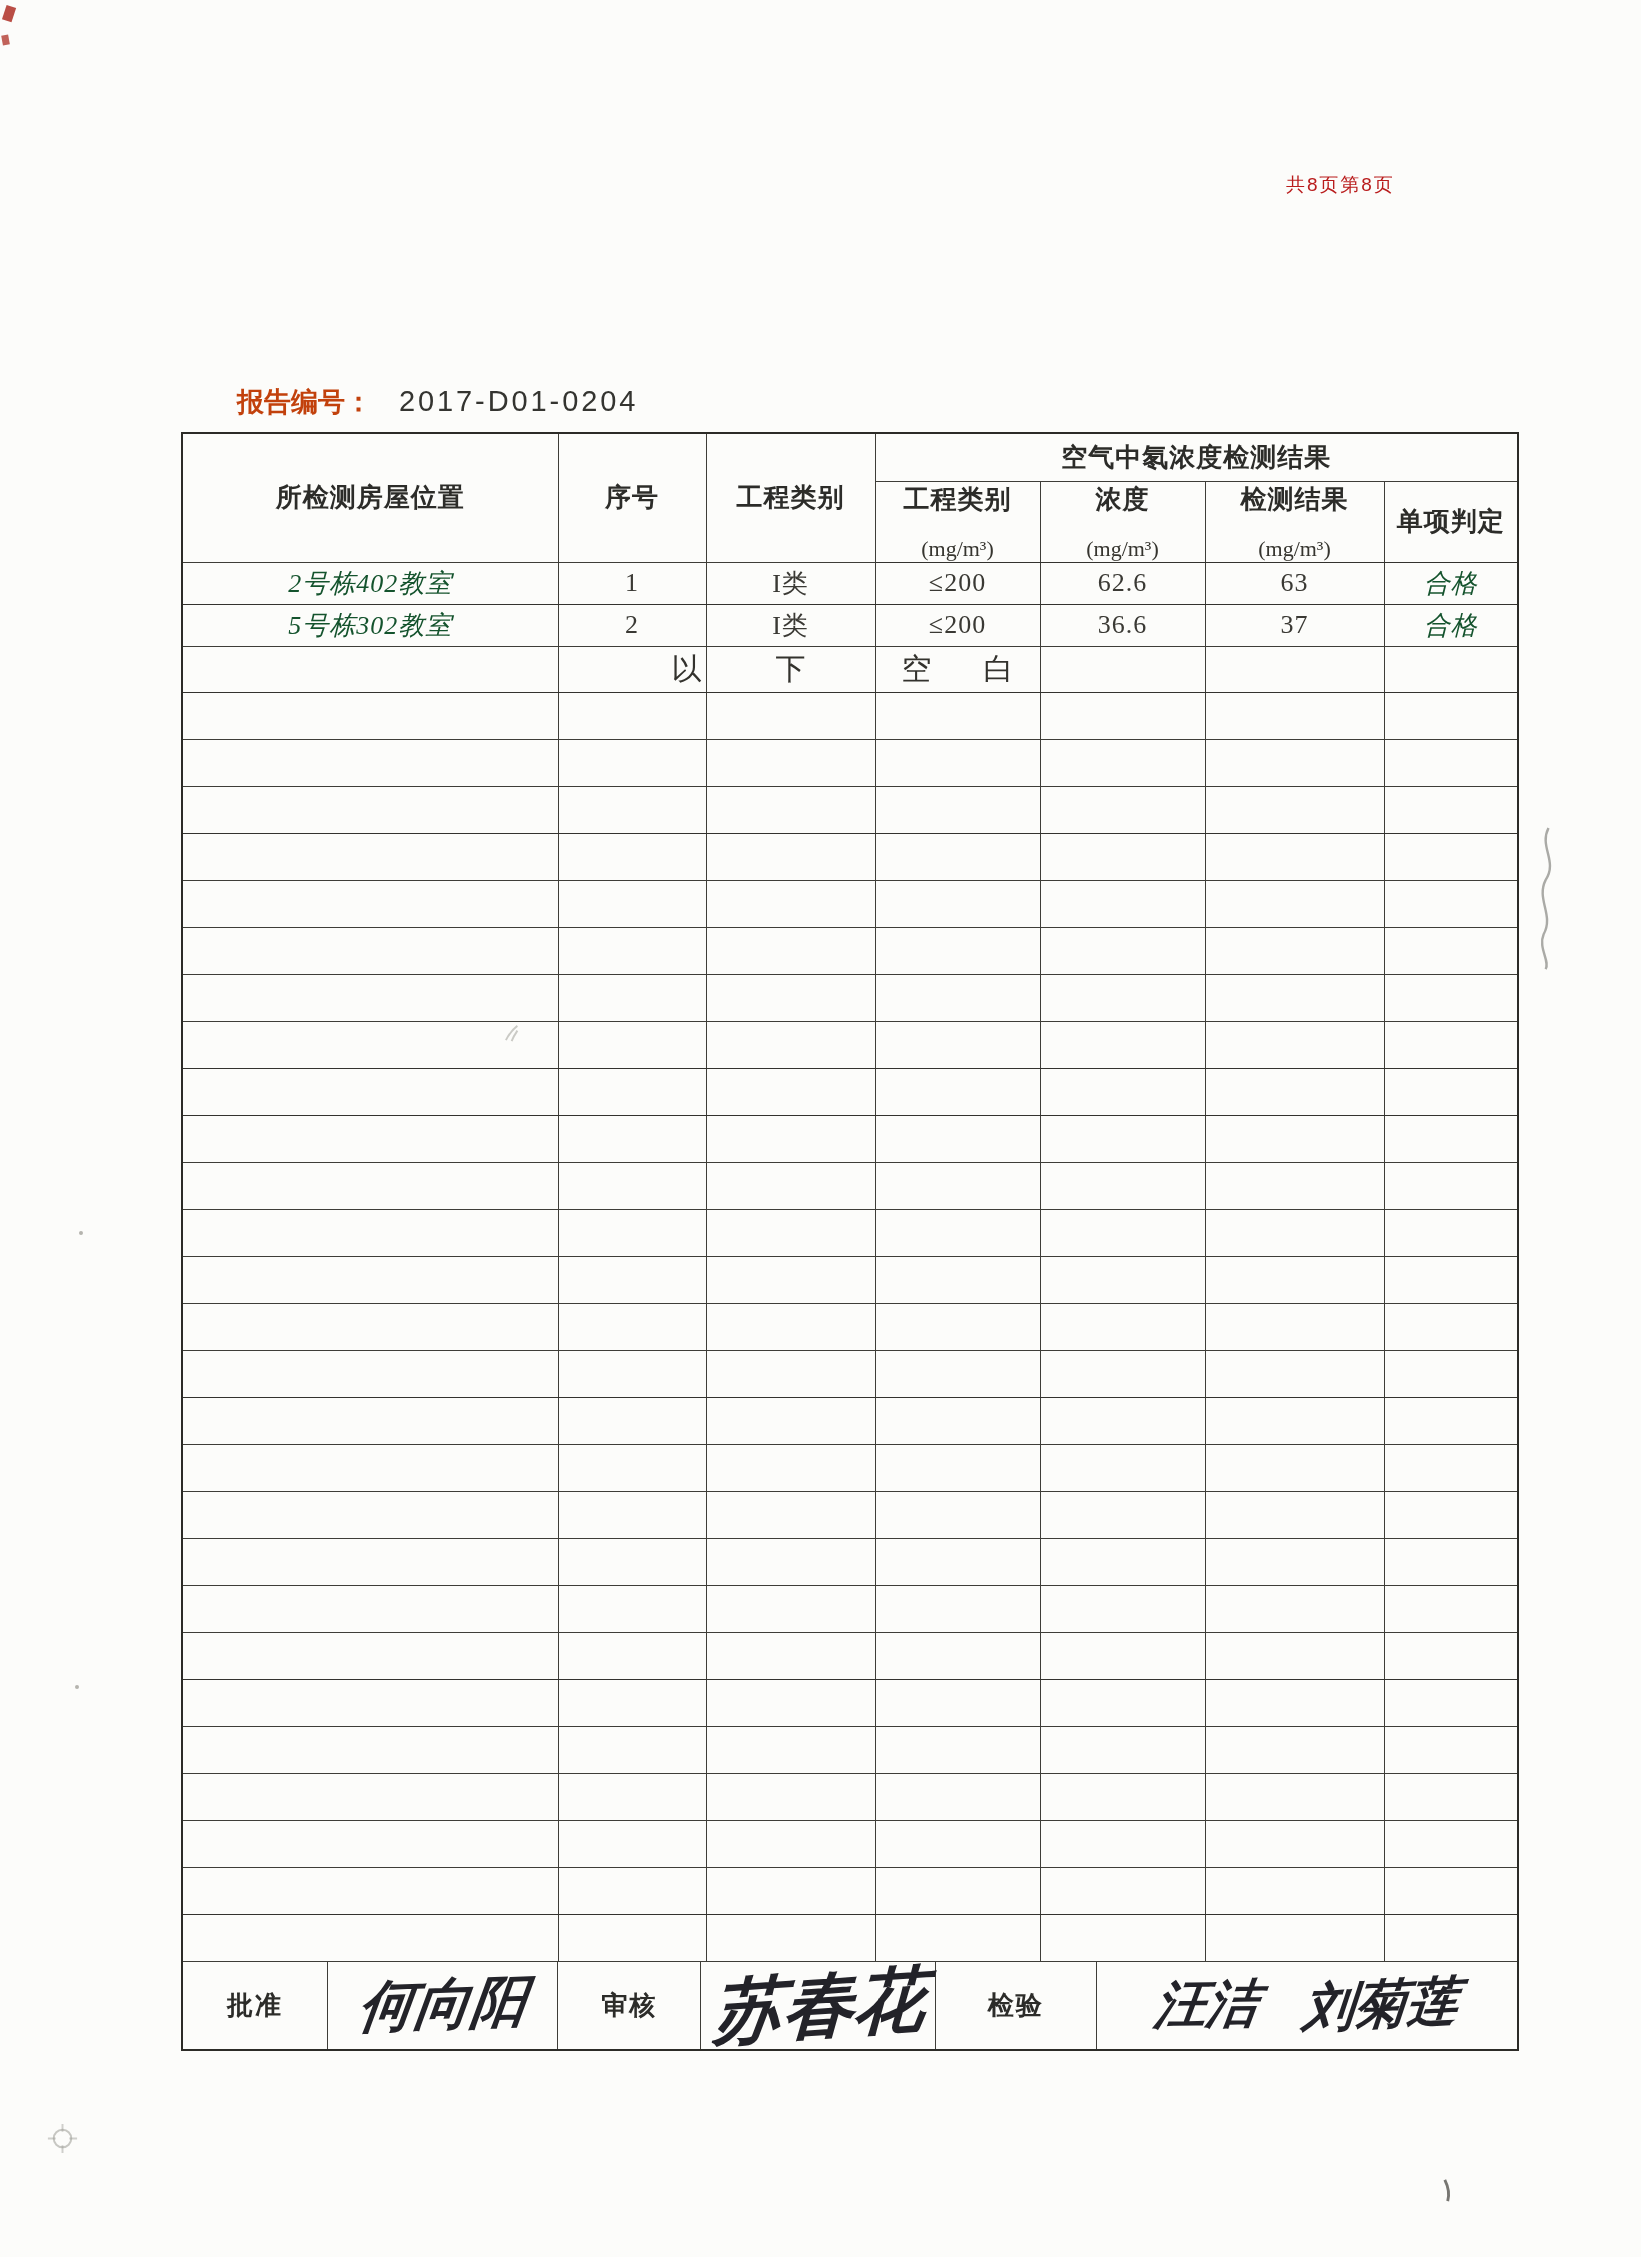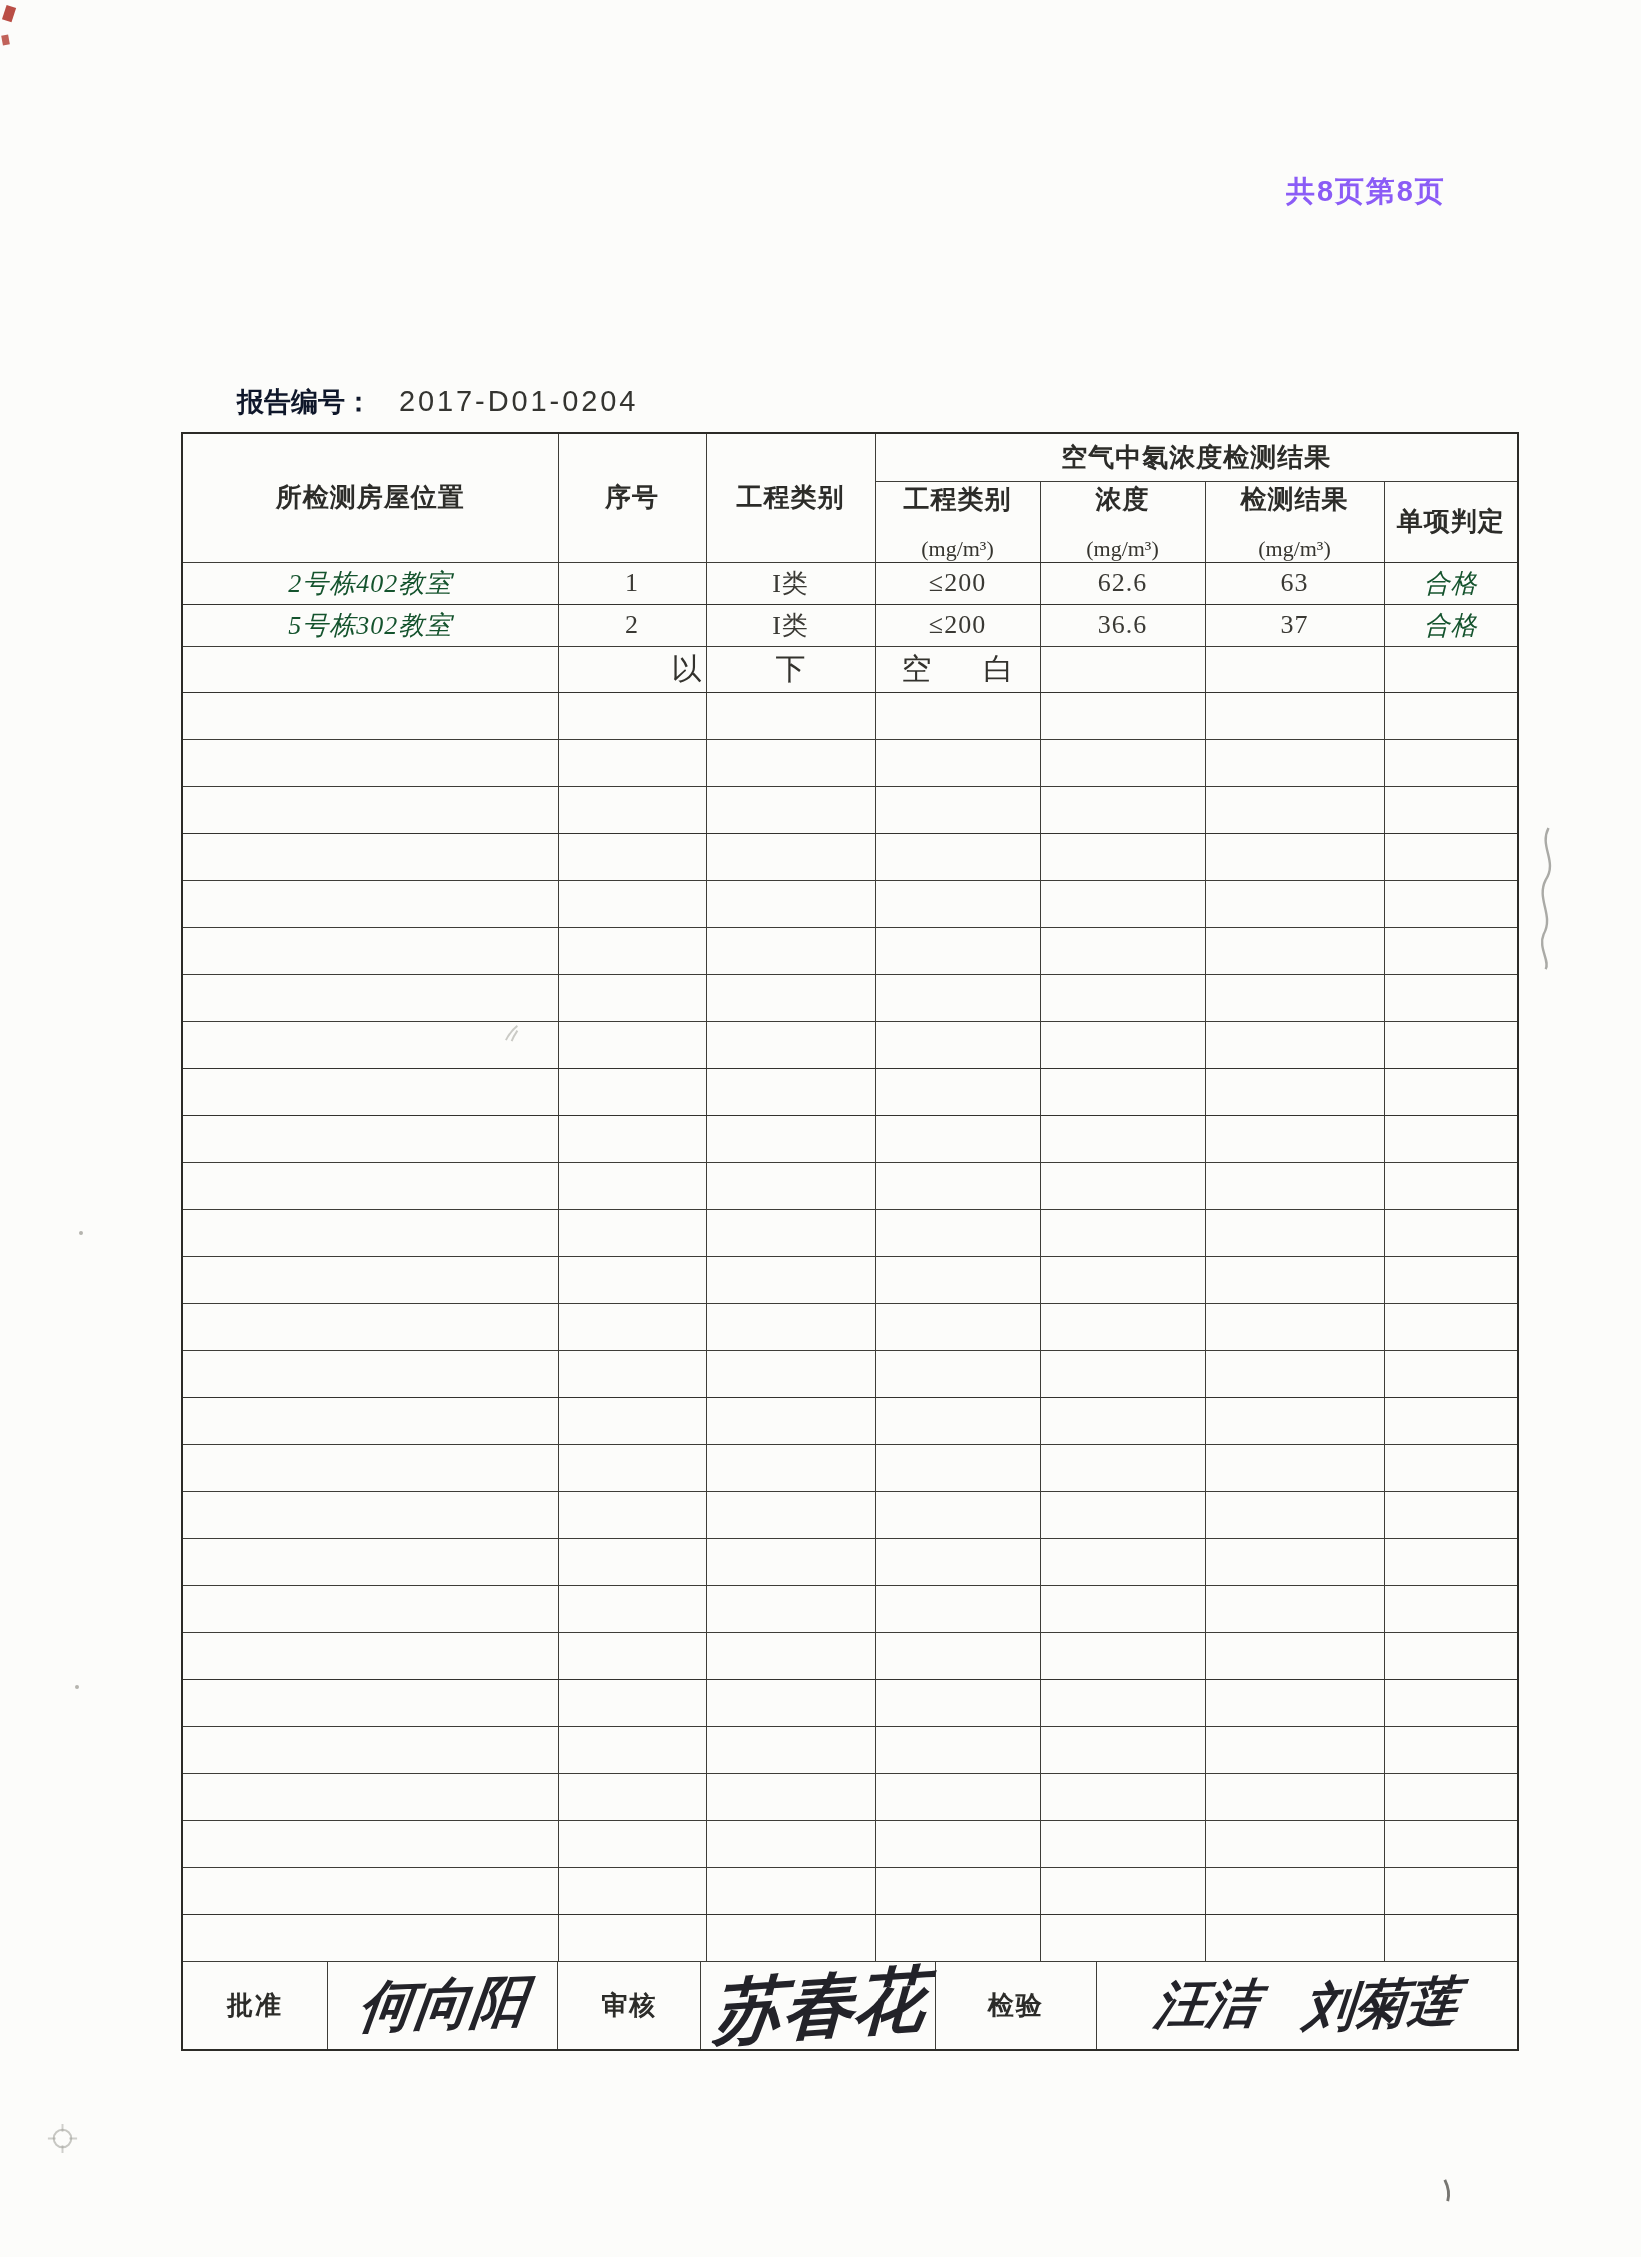--- a/index.html
+++ b/index.html
@@ -8,37 +8,37 @@
     width:1641px; height:2257px;
     background:#fcfcfa;
     font-family:"Liberation Sans", sans-serif;
     color:#2b2b28;
     overflow:hidden;
   }
 
   
   .page-indicator {
     position:absolute; top:172px; left:1286px;
-    font-size:29px; letter-spacing:1.9px; color:#8b5cf6; font-weight:700;
+    font-size:19px; letter-spacing:1.9px; color:#b91c1c; font-weight:400;
   }
   .company-title {
     position:absolute; top:232px; left:181px; width:1335px;
     text-align:center; font-size:37px; font-weight:700;
     letter-spacing:2.9px; color:#282826;
   }
   .report-title {
     position:absolute; top:283px; left:181px; width:1335px;
     text-align:center; font-size:45px; font-weight:700;
     letter-spacing:5.8px; color:#242422;
   }
   .report-no {
     position:absolute; top:384px; left:237px;
     display:flex; align-items:baseline;
   }
-  .report-no-label { font-size:27px; font-weight:700; color:#0f172a; }
+  .report-no-label { font-size:27px; font-weight:700; color:#c2410c; }
   .report-no-value {
     font-family:Liberation Sans, sans-serif;
     font-size:29px; letter-spacing:2.9px; margin-left:27px; color:#343430;
   }
 
   
   table.report {
     position:absolute; top:432px; left:181px;
     width:1335px; table-layout:fixed; border-collapse:collapse;
     border:2.9px solid #2c2b27;

